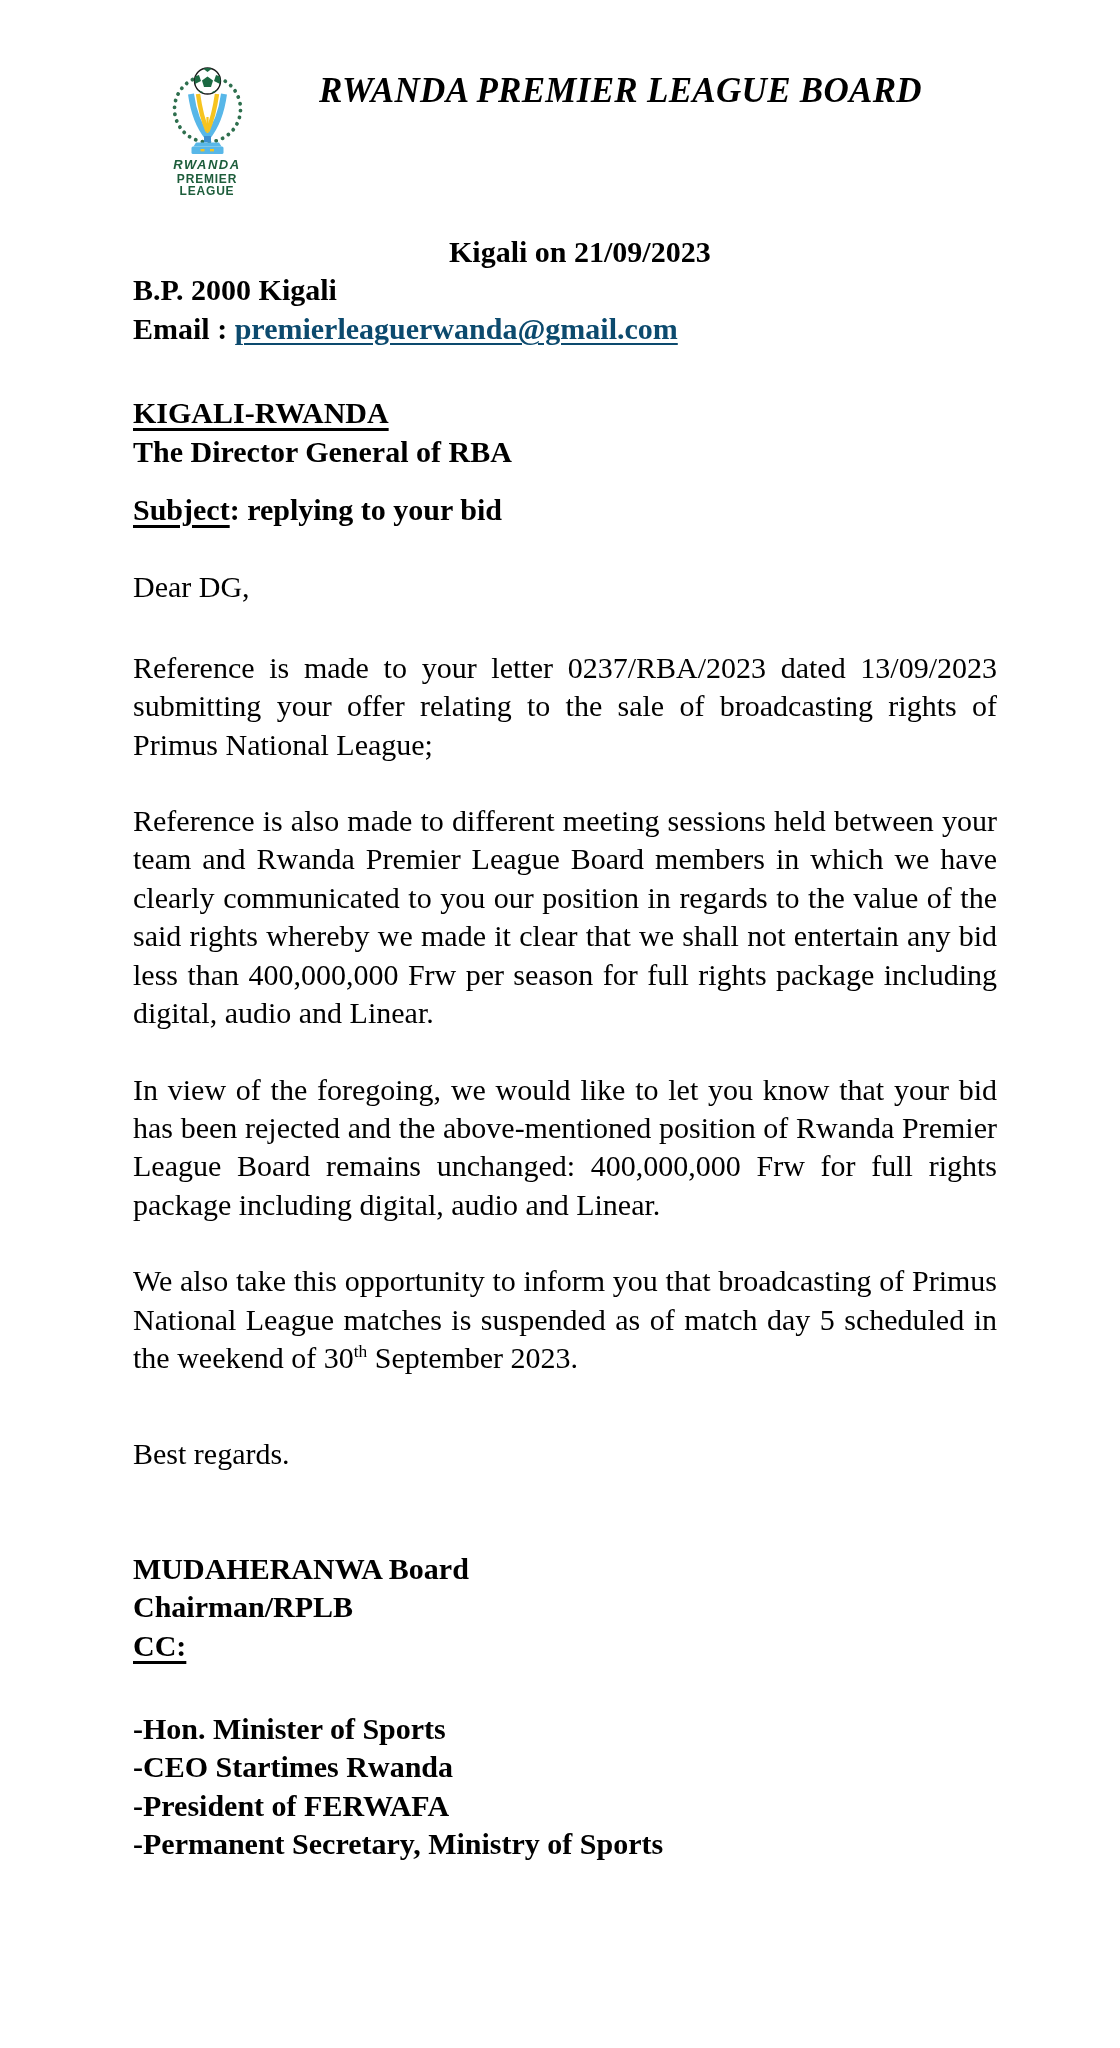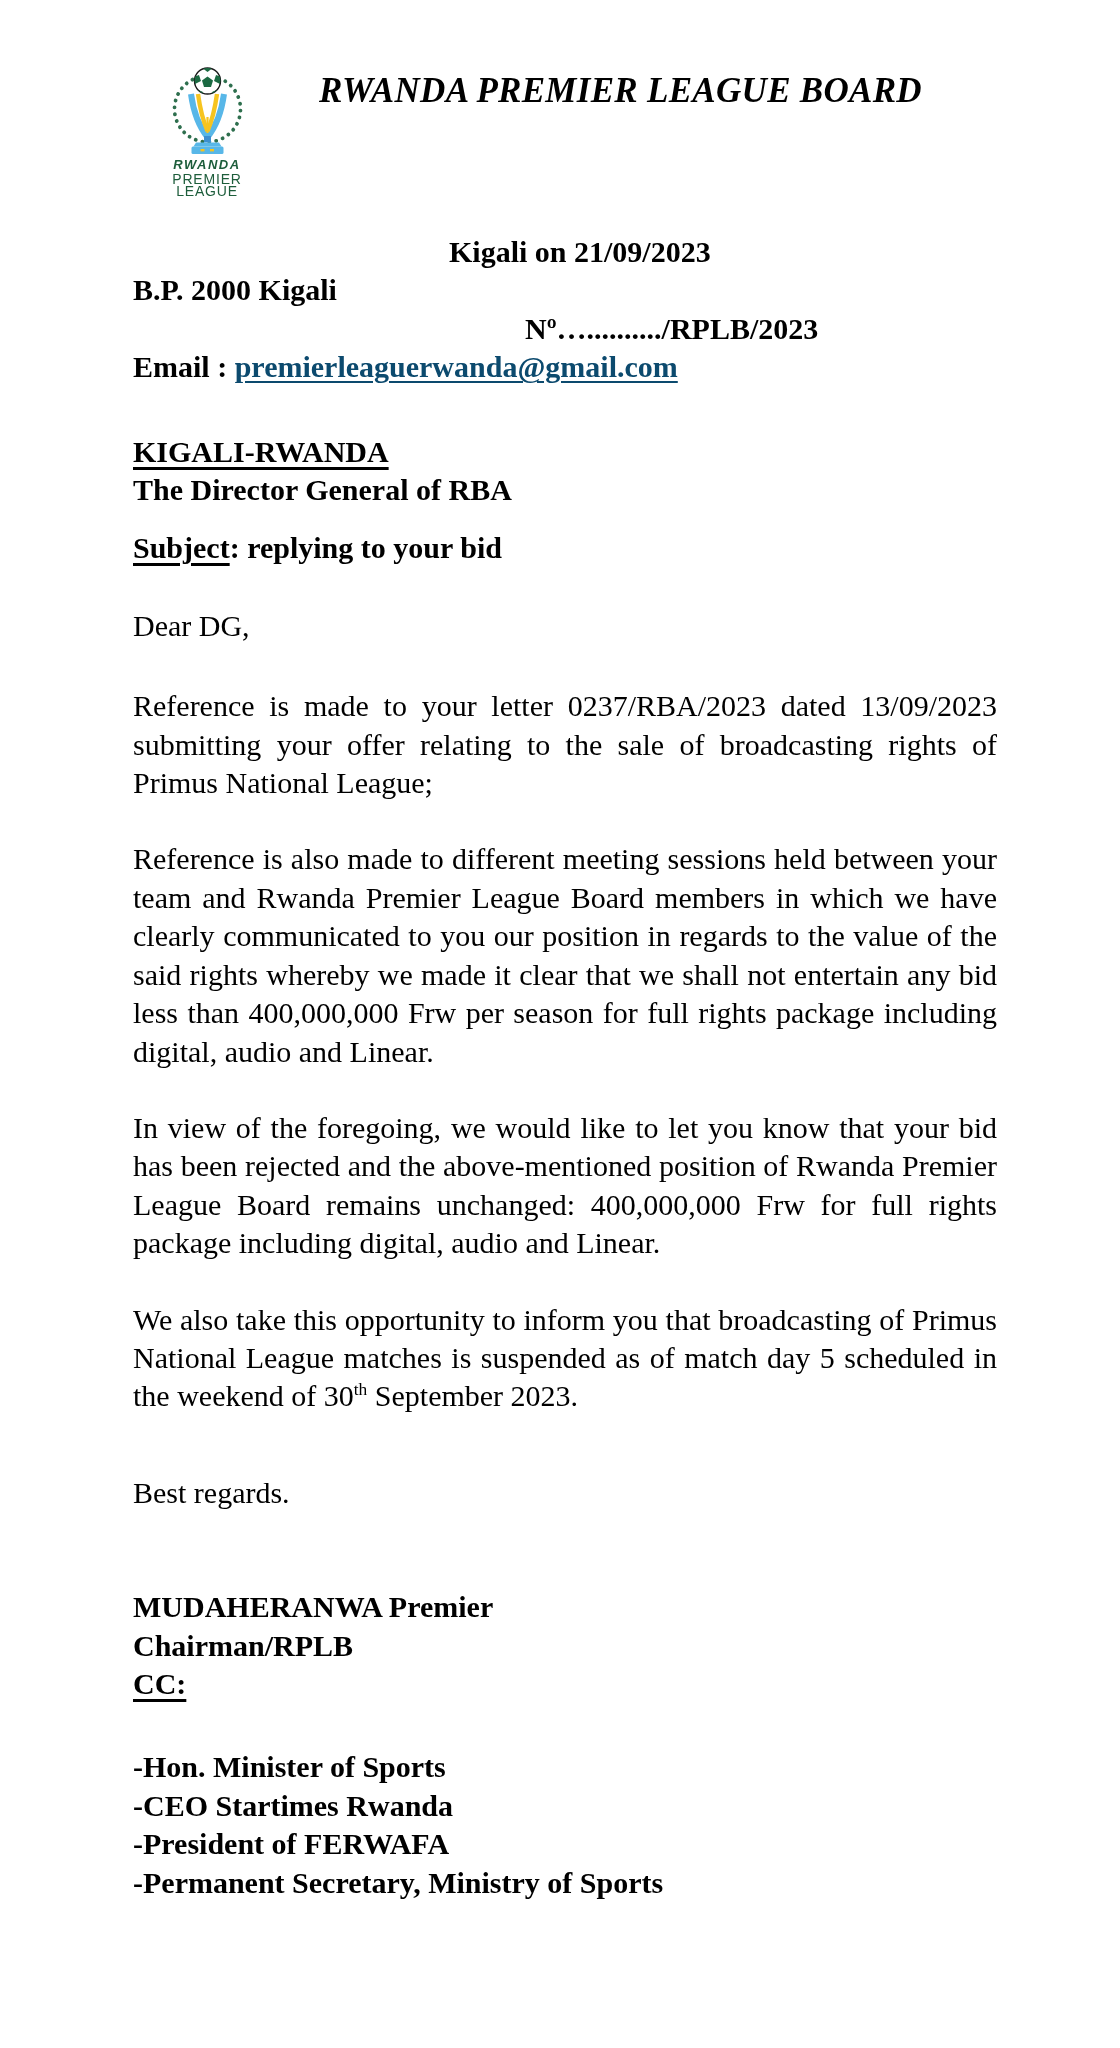--- a/index.html
+++ b/index.html
@@ -39,22 +39,22 @@
     color: #1d5d3b;
     font-weight: bold;
     font-size: 13px;
     letter-spacing: 1.5px;
     line-height: 17px;
     margin-top: 2px;
     font-style: italic;
   }
   .logo-line2 {
     color: #1d5d3b;
-    font-weight: normal;
-    font-size: 14px;
+    font-weight: bold;
+    font-size: 12px;
     letter-spacing: 0.8px;
     line-height: 12px;
     text-align: center;
   }
   .org-title {
     margin: 0;
     padding: 14px 0 0 186px;
     font-size: 35px;
     line-height: 44px;
     font-weight: bold;
@@ -127,21 +127,20 @@
       </svg>
       <div class="logo-line1">RWANDA</div>
       <div class="logo-line2">PREMIER LEAGUE</div>
     </div>
     <h1 class="org-title">RWANDA PREMIER LEAGUE BOARD</h1>
   </header>
 
   <section class="meta">
     <div class="meta-line date-line">Kigali on 21/09/2023</div>
     <div class="meta-line">B.P. 2000 Kigali</div>
-    <div class="meta-line ref-line">Nº…........../RPLB/2023</div>
     <div class="meta-line">
       <span>Email :</span>
       <a class="email-link">premierleaguerwanda@gmail.com</a>
     </div>
   </section>
 
   <section class="recipient">
     <div class="bold underline">KIGALI-RWANDA</div>
     <div class="bold">The Director General of RBA</div>
   </section>
@@ -154,21 +153,21 @@
 
   <p class="body-para">Reference is also made to different meeting sessions held between your team and Rwanda Premier League Board members in which we have clearly communicated to you our position in regards to the value of the said rights whereby we made it clear that we shall not entertain any bid less than 400,000,000 Frw per season for full rights package including digital, audio and Linear.</p>
 
   <p class="body-para">In view of the foregoing, we would like to let you know that your bid has been rejected and the above-mentioned position of Rwanda Premier League Board remains unchanged: 400,000,000 Frw for full rights package including digital, audio and Linear.</p>
 
   <p class="body-para"><span>We also take this opportunity to inform you that broadcasting of Primus National League matches is suspended as of  match day 5 scheduled in the weekend of 30</span><sup>th</sup><span> September 2023.</span></p>
 
   <div class="closing">Best regards.</div>
 
   <section class="signature">
-    <div class="bold">MUDAHERANWA Premier</div>
+    <div class="bold">MUDAHERANWA Board</div>
     <div class="bold">Chairman/RPLB</div>
     <div class="bold"><span class="underline">CC:</span></div>
   </section>
 
   <section class="cc-list">
     <div>-Hon. Minister of Sports</div>
     <div>-CEO Startimes Rwanda</div>
     <div>-President of FERWAFA</div>
     <div>-Permanent Secretary, Ministry of Sports</div>
   </section>

